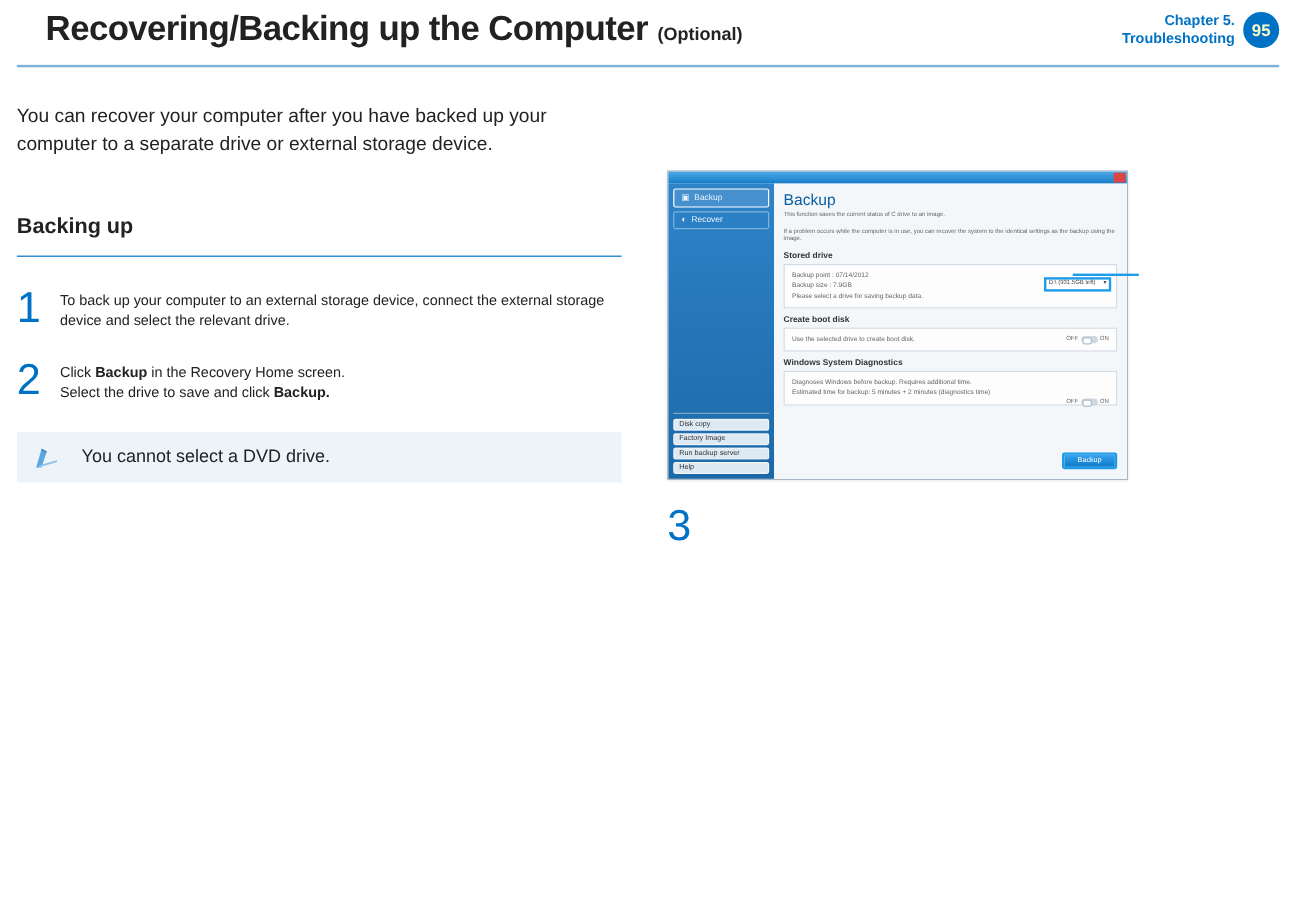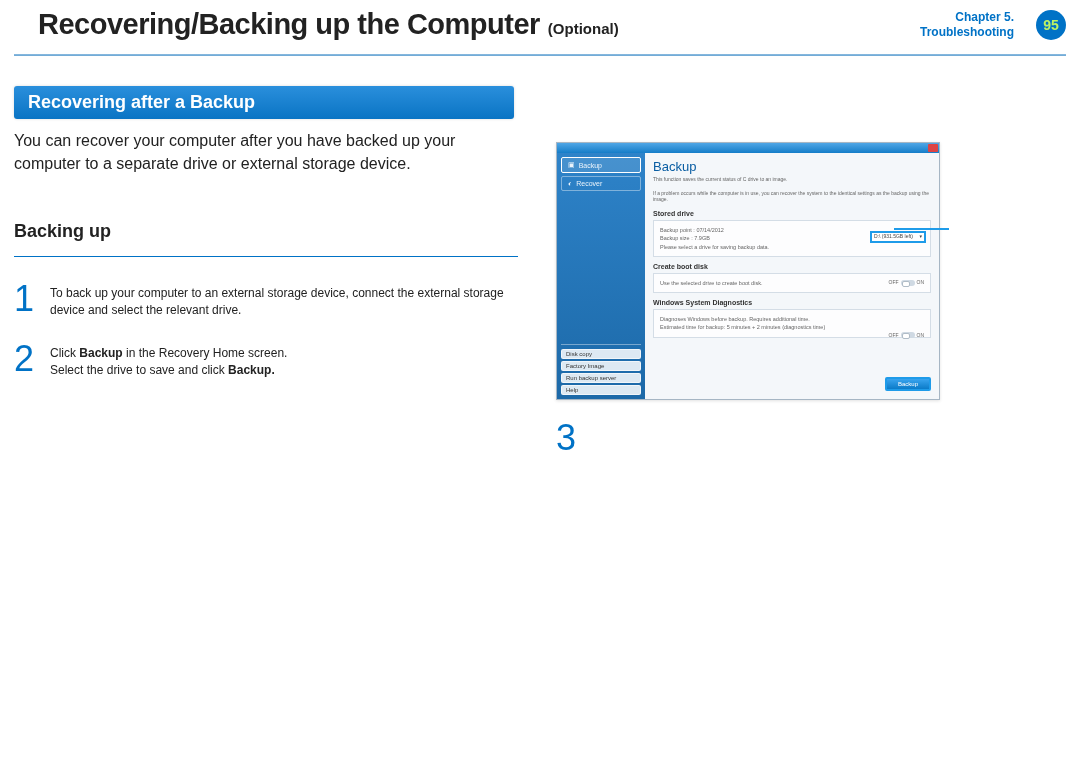--- a/index.html
+++ b/index.html
@@ -18,25 +18,25 @@
     position: absolute;
     left: 14px; right: 14px; top: 8px;
     display: flex;
     align-items: center;
     justify-content: space-between;
     margin-left: 24px;
   }
   .page-title-wrap { display: flex; align-items: baseline; gap: 8px; }
   .page-title { font-size: 29px; font-weight: 800; letter-spacing: -0.5px; }
   .page-title-optional { font-size: 15px; font-weight: 700; }
-  .chapter-wrap { display: flex; align-items: center; gap: 22px; }
+  .chapter-wrap { display: flex; align-items: center; gap: 7px; }
   .chapter-text { text-align: right; color: #0072c6; font-size: 12px; font-weight: 700; line-height: 1.2; }
   .page-no-badge {
     width: 30px; height: 30px; border-radius: 50%;
-    background: #0072c6; color: #bef264;
+    background: #0072c6; color: #fef9c3;
     display: flex; align-items: center; justify-content: center;
     font-size: 14px; font-weight: 700;
   }
   .header-rule {
     position: absolute; left: 14px; right: 14px; top: 54px;
     height: 2px;
     background: linear-gradient(#8dbce0, #6aa7d4);
   }
 
   
@@ -229,38 +229,45 @@
     <div class="chapter-text">
       <div>Chapter 5.</div>
       <div>Troubleshooting</div>
     </div>
     <div class="page-no-badge">95</div>
   </div>
 </div>
 <div class="header-rule"></div>
 
 <div class="col-left">
-  <div class="section-bar">Recovering after a Backup</div>
   <div class="intro-text">You can recover your computer after you have backed up your computer to a separate drive or external storage device.</div>
 
   <div class="sub-heading">Backing up</div>
 
   <div class="step">
     <div class="step-num">1</div>
     <div class="step-body">To back up your computer to an external storage device, connect the external storage device and select the relevant drive.</div>
   </div>
 
   <div class="step">
     <div class="step-num">2</div>
     <div class="step-body">
       <span>Click </span><b>Backup</b><span> in the Recovery Home screen.</span><br>
       <span>Select the drive to save and click </span><b>Backup.</b>
     </div>
   </div>
 
+  <div class="note-box">
+    <svg class="note-icon" viewBox="0 0 24 20">
+      <path d="M2 18 L6 4 L10 6 L6 18 Z" fill="#5aa6df"></path>
+      <path d="M6 4 L10 6" stroke="#2a78b5" stroke-width="1"></path>
+      <path d="M4 17 L18 13" stroke="#8ec1e8" stroke-width="1.4"></path>
+    </svg>
+    <span class="note-text">You cannot select a DVD drive.</span>
+  </div>
 </div>
 
 <div class="col-right">
 
   <div class="screenshot">
     <div class="ss-titlebar">
       <div class="close"></div>
     </div>
     <div class="ss-body">
       <div class="ss-side">

